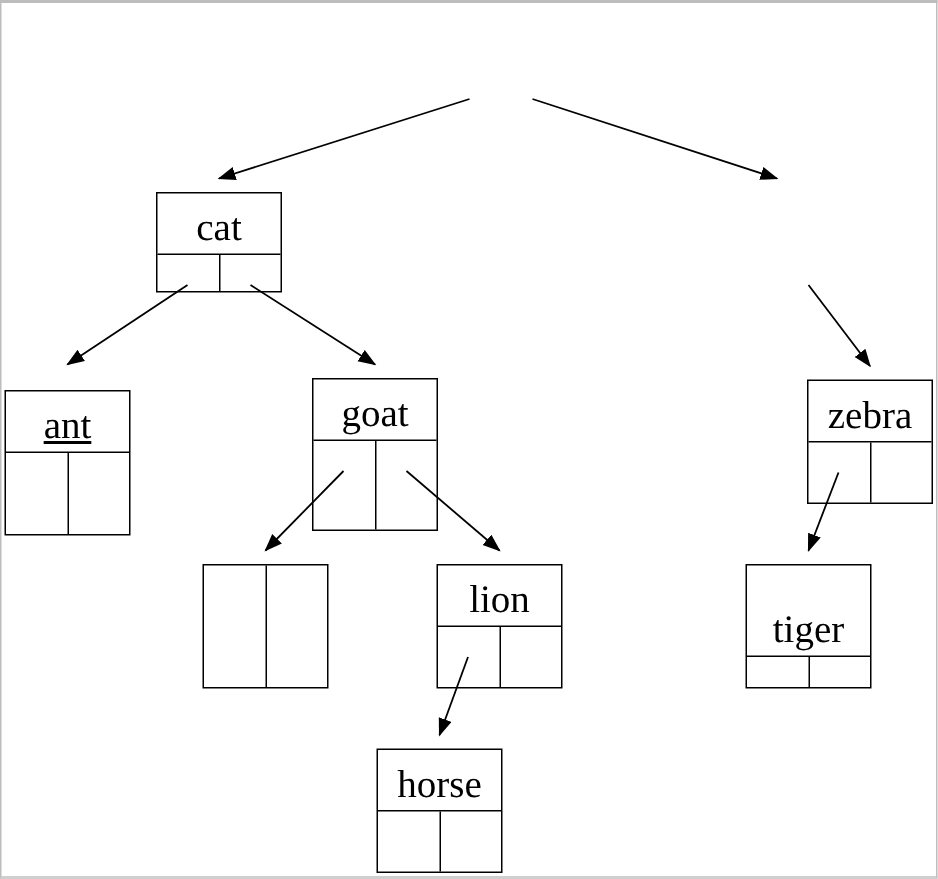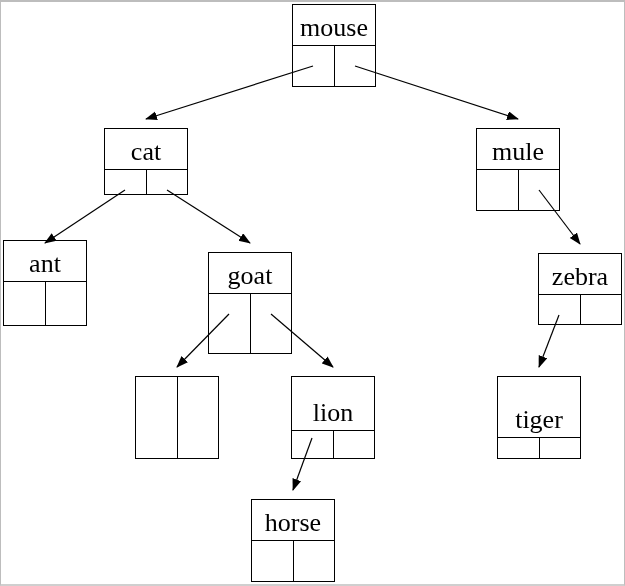--- a/index.html
+++ b/index.html
@@ -67,70 +67,56 @@
   }
   svg.edges line {
     stroke: #000000;
     stroke-width: 1.2;
   }
 </style>
 </head>
 <body>
 
 <div id="nodes-layer">
-    <div class="node" style="left: 292px; top: 4px; width: 84px; height: 83px;">
-      <div class="node-label" style="height: 41px;">mouse</div>
-      <div class="cells">
-        <div class="cell left"></div>
-        <div class="cell right"></div>
-      </div>
-    </div>
     <div class="node" style="left: 104px; top: 128px; width: 84px; height: 67px;">
       <div class="node-label" style="height: 41px;">cat</div>
       <div class="cells">
         <div class="cell left"></div>
         <div class="cell right"></div>
       </div>
     </div>
-    <div class="node" style="left: 476px; top: 128px; width: 84px; height: 83px;">
-      <div class="node-label" style="height: 41px;">mule</div>
-      <div class="cells">
-        <div class="cell left"></div>
-        <div class="cell right"></div>
-      </div>
-    </div>
-    <div class="node" style="left: 3px; top: 240px; width: 84px; height: 86px;">
+    <div class="node" style="left: 3px; top: 260px; width: 84px; height: 97px; text-decoration: underline;">
       <div class="node-label" style="height: 41px;">ant</div>
       <div class="cells">
         <div class="cell left"></div>
         <div class="cell right"></div>
       </div>
     </div>
     <div class="node" style="left: 208px; top: 252px; width: 84px; height: 102px;">
       <div class="node-label" style="height: 41px;">goat</div>
       <div class="cells">
         <div class="cell left"></div>
         <div class="cell right"></div>
       </div>
     </div>
-    <div class="node" style="left: 538px; top: 253px; width: 84px; height: 72px;">
+    <div class="node" style="left: 538px; top: 253px; width: 84px; height: 83px;">
       <div class="node-label" style="height: 41px;">zebra</div>
       <div class="cells">
         <div class="cell left"></div>
         <div class="cell right"></div>
       </div>
     </div>
     <div class="node" style="left: 135px; top: 376px; width: 84px; height: 83px;">
       <div class="cells">
         <div class="cell left"></div>
         <div class="cell right"></div>
       </div>
     </div>
     <div class="node" style="left: 291px; top: 376px; width: 84px; height: 83px;">
-      <div class="node-label" style="height: 41px; margin-top: 13px;">lion</div>
+      <div class="node-label" style="height: 41px;">lion</div>
       <div class="cells">
         <div class="cell left"></div>
         <div class="cell right"></div>
       </div>
     </div>
     <div class="node" style="left: 497px; top: 376px; width: 84px; height: 83px;">
       <div class="node-label" style="height: 41px; margin-top: 20px;">tiger</div>
       <div class="cells">
         <div class="cell left"></div>
         <div class="cell right"></div>

